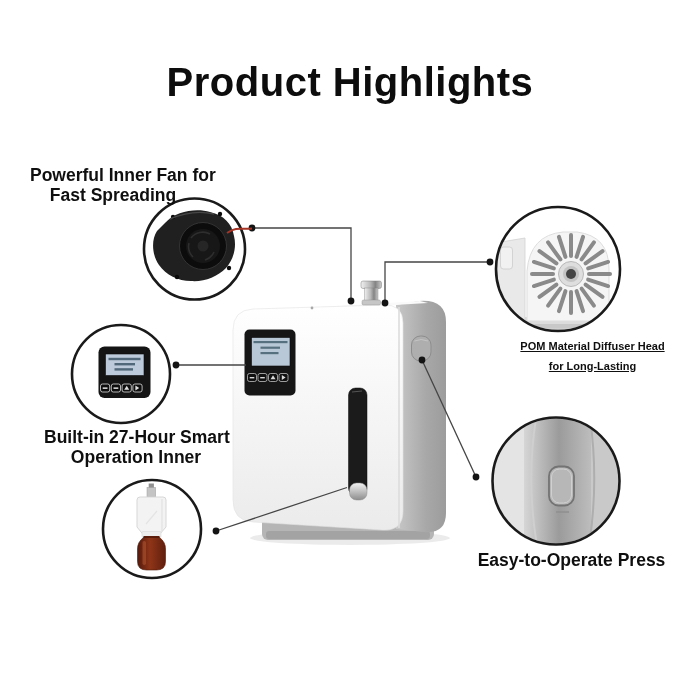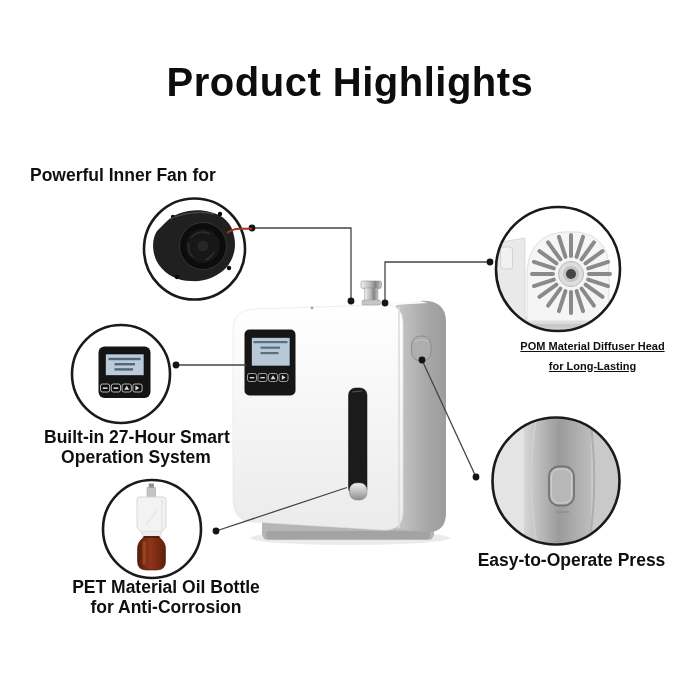--- a/index.html
+++ b/index.html
@@ -20,31 +20,28 @@
 </style>
 </head>
 <body>
 
 <div class="canvas">
 
   <div class="title">Product Highlights</div>
 
   <div class="label label-fan">
     <div>Powerful Inner Fan for</div>
+    <div>Fast Spreading</div>
   </div>
 
   <div class="label label-smart">
     <div>Built-in 27-Hour Smart</div>
-    <div>Operation System</div>
-  </div>
-
-  <div class="label label-bottle">
-    <div>PET Material Oil Bottle</div>
-    <div>for Anti-Corrosion</div>
-  </div>
+    <div>Operation Inner</div>
+  </div>
+
 
   <div class="label label-head">
     <div>POM Material Diffuser Head</div>
     <div>for Long-Lasting</div>
   </div>
 
   <div class="label label-switch">
     <div>Easy-to-Operate Press</div>
   </div>
 

